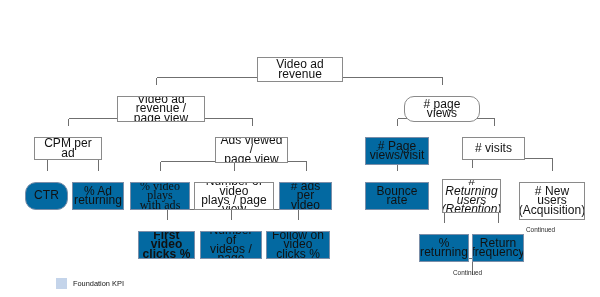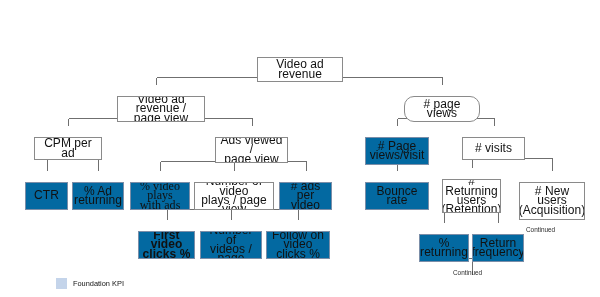--- a/index.html
+++ b/index.html
@@ -147,21 +147,21 @@
         <span class="nlabel">Ads viewed /
 page view</span>
       </div>
       <div class="node kpi" style="left: 365px; top: 125px; width: 64px; height: 28px;">
         <span class="nlabel"># Page
 views/visit</span>
       </div>
       <div class="node" style="left: 462px; top: 125px; width: 63px; height: 23px;">
         <span class="nlabel"># visits</span>
       </div>
-      <div class="node kpi" style="left: 25px; top: 170px; width: 43px; height: 28px;">
+      <div class="node kpi" style="left: 25px; top: 170px; width: 43px; height: 28px; border-radius: 11px;">
         <span class="nlabel">CTR</span>
       </div>
       <div class="node kpi" style="left: 72px; top: 170px; width: 52px; height: 28px;">
         <span class="nlabel">% Ad
 returning</span>
       </div>
       <div class="node kpi" style="left: 130px; top: 170px; width: 60px; height: 28px; font-family: Liberation Serif, serif;">
         <span class="nlabel">% video plays
 with ads</span>
       </div>
@@ -169,21 +169,21 @@
         <span class="nlabel">Number of video
 plays / page view</span>
       </div>
       <div class="node kpi" style="left: 279px; top: 170px; width: 53px; height: 28px;">
         <span class="nlabel"># ads per
 video</span>
       </div>
       <div class="node kpi" style="left: 365px; top: 170px; width: 64px; height: 28px;">
         <span class="nlabel">Bounce rate</span>
       </div>
-      <div class="node" style="left: 442px; top: 167px; width: 59px; height: 34px;">
+      <div class="node" style="left: 442px; top: 167px; width: 59px; height: 34px; font-style: italic;">
         <span class="nlabel"># Returning
 users
 (Retention)</span>
       </div>
       <div class="node" style="left: 519px; top: 170px; width: 66px; height: 38px;">
         <span class="nlabel"># New users
 (Acquisition)</span>
       </div>
       <div class="node kpi" style="left: 138px; top: 219px; width: 57px; height: 28px; font-weight: bold;">
         <span class="nlabel">First video

